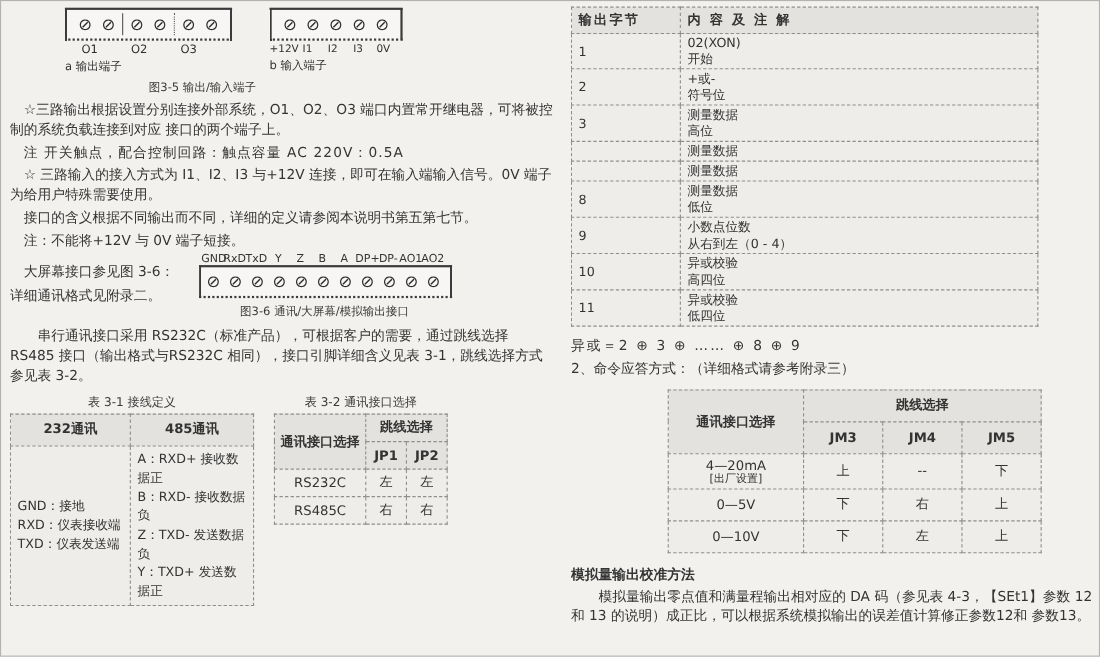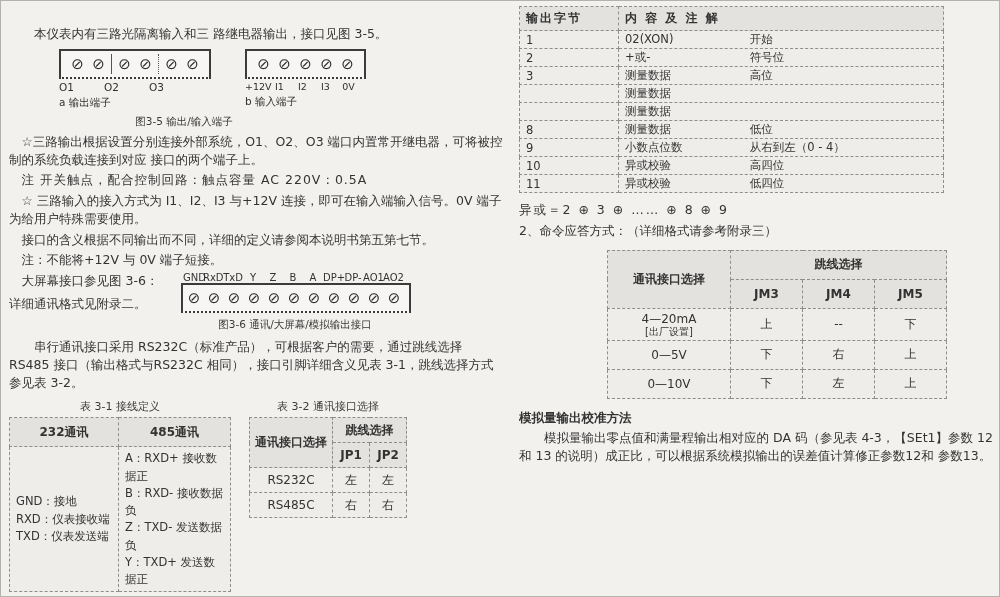--- a/index.html
+++ b/index.html
@@ -24,26 +24,26 @@
 
   
   .fig35{margin:6px 0 4px 0;}
   .fig35-blocks{display:flex;gap:34px;padding-left:50px;}
   .tblock{display:flex;border:2px solid #3b3b3b;border-bottom-style:dotted;background:#f7f6f4;padding:3px 4px;}
   .pair{display:flex;padding:0 2px;}
   .pair.sep-solid{border-right:1px solid #555;}
   .pair.sep-dot{border-right:1px dotted #555;}
   .screw{width:21px;text-align:center;font-size:15px;line-height:20px;color:#2c2c2c;}
   .tlabels{display:flex;font-size:10.5px;margin-top:2px;color:#2f2f2f;}
-  .tlabels3 span{width:45px;display:inline-block;}
+  .tlabels3 span{width:45px;text-align:center;display:inline-block;}
   .tlabels5 span{width:23px;text-align:center;display:inline-block;font-size:9.5px;}
   .tcap{font-size:10.5px;margin-top:3px;color:#333;}
   .figcap{text-align:center;font-size:10.5px;color:#3a3a3a;margin-top:5px;}
 
-  .fig36{display:flex;margin:1px 0 6px 0;}
+  .fig36{display:flex;margin:1px 0 6px 0;align-items:center;}
   .fig36-left{width:172px;flex:none;}
   .fig36-left p{margin-bottom:5px;}
   .fig36-right{flex:1;}
   .striplabels{display:flex;margin-left:2px;}
   .striplabels span{width:20px;text-align:center;font-size:10px;white-space:nowrap;color:#333;}
   .strip{display:flex;border:2px solid #3b3b3b;border-bottom-style:dotted;background:#f7f6f4;padding:3px 1px;width:224px;}
   .strip .screw{width:20px;}
 
   
   table{border-collapse:collapse;background:#eeedea;}
@@ -54,40 +54,39 @@
   .t31 table{width:222px;}
   .t31 td{font-size:11.5px;line-height:1.5;vertical-align:middle;height:86px;}
   .t31 th{height:22px;}
   .t32 table{width:158px;text-align:center;}
   .t32 th,.t32 td{height:20px;padding:2px 4px;}
 
   .byte-table{width:425px;margin-top:5px;}
   .byte-table th{text-align:left;letter-spacing:2px;padding:3px 6px;}
   .byte-table .c1{width:86px;}
   .byte-table td{padding:1px 6px;height:15px;font-size:11.5px;}
-  .bt-flex{display:flex;}
+  .bt-flex{display:flex;flex-direction:column;}
   .bt-content{width:40%;}
   .bt-note{flex:1;}
 
   .jm-table{width:340px;margin:10px 0 10px 88px;text-align:center;}
   .jm-table th,.jm-table td{height:22px;}
   .jm-table .lblcol{width:110px;}
   .jm-sub{font-size:10px;display:block;line-height:1.1;}
 
   .xor{margin-top:8px;letter-spacing:2px;}
   .rhead{margin-top:6px;font-weight:bold;}
 </style>
 </head>
 <body>
 
 <div class="page">
 
   <div class="col left">
 
-    <p class="indent" style="margin-top:24px">本仪表内有三路光隔离输入和三 路继电器输出，接口见图 3-5。</p>
 
     <div class="fig35">
       <div class="fig35-blocks">
         <div>
           <div class="tblock">
             <div class="pair sep-solid">
               <span class="screw">⊘</span>
               <span class="screw">⊘</span>
             </div>
             <div class="pair sep-dot">

